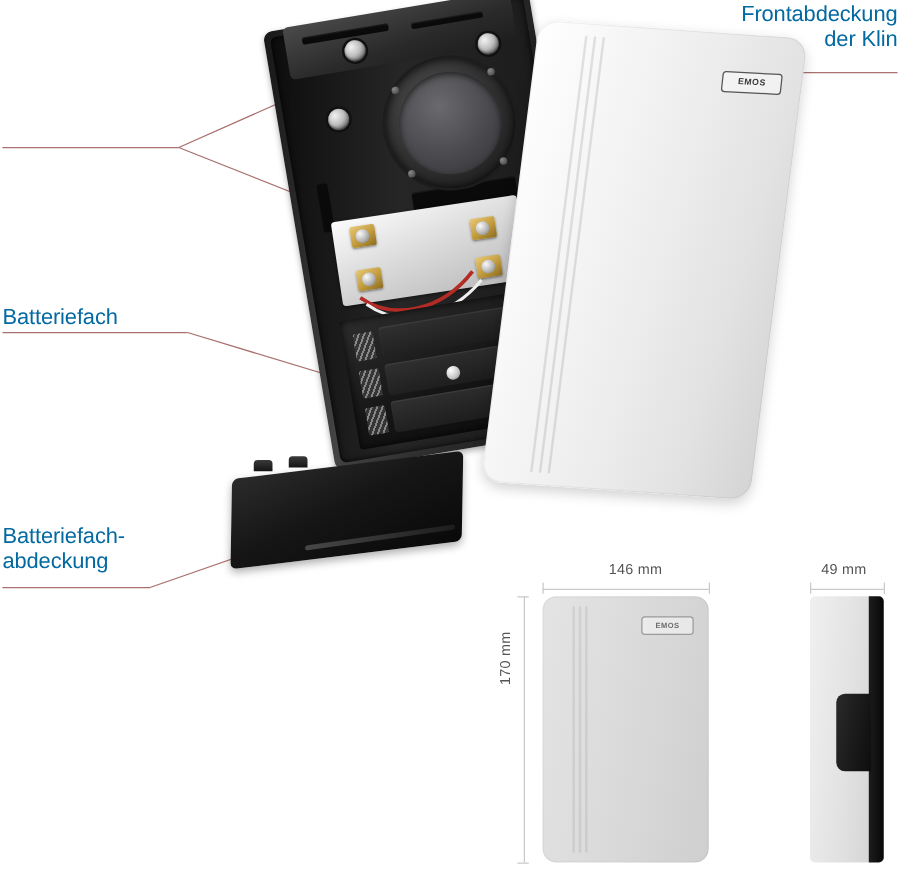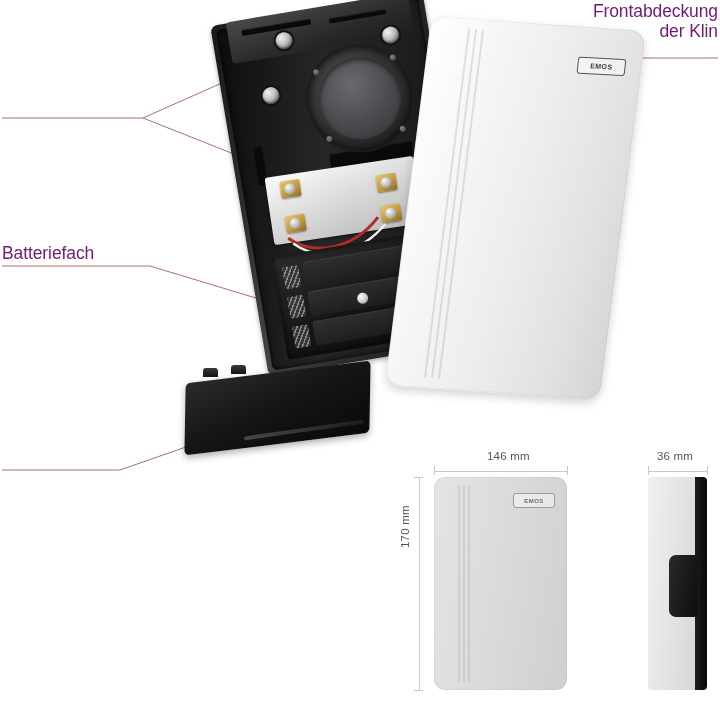--- a/index.html
+++ b/index.html
@@ -5,21 +5,21 @@
   html,body{margin:0;padding:0;}
   body{
     width:720px;height:702px;background:#fff;overflow:hidden;position:relative;
     font-family:"Liberation Sans",sans-serif;
     -webkit-font-smoothing:antialiased;
   }
   .stage{position:absolute;left:0;top:0;width:720px;height:702px;}
 
   
   .label{
-    position:absolute;color:#701a75;font-size:17.5px;line-height:1.16;
+    position:absolute;color:#0369a1;font-size:17.5px;line-height:1.16;
     letter-spacing:-0.1px;white-space:pre-line;font-weight:400;
   }
   #lbl-mount{left:2px;top:30px;}
   #lbl-batt{left:2px;top:243px;}
   #lbl-cover{left:2px;top:418px;}
   #lbl-front{right:2px;top:1px;text-align:right;}
 
   
   .leaders{position:absolute;left:0;top:0;width:720px;height:702px;pointer-events:none;}
 
@@ -216,20 +216,22 @@
       <circle cx="380" cy="212" r="2.4"></circle>
       <circle cx="345" cy="325" r="2.4"></circle>
       <circle cx="272" cy="417" r="2.4"></circle>
       <circle cx="512" cy="114" r="2.4"></circle>
     </g>
   </svg>
 
 
   <div class="label" id="lbl-batt">Batteriefach</div>
 
+  <div class="label" id="lbl-cover">Batteriefach-
+abdeckung</div>
 
   <div class="label" id="lbl-front">Frontabdeckung
 der Klin</div>
 
   <div class="assembly">
 
     <div class="chassis">
       <div class="chassis-back"></div>
       <div class="chassis-rim"></div>
       <div class="chassis-topplate"></div>
@@ -294,21 +296,21 @@
 
   </div>
 
   <div class="dims"></div>
 
   <div class="dim-text" id="dim-w">146 mm</div>
   <div class="dimline h" style="left:434px;top:471px;width:133px;"></div>
   <div class="tick v" style="left:434px;top:466px;"></div>
   <div class="tick v" style="left:567px;top:466px;"></div>
 
-  <div class="dim-text" id="dim-d">36 mm</div>
+  <div class="dim-text" id="dim-d">49 mm</div>
   <div class="dimline h" style="left:648px;top:471px;width:59px;"></div>
   <div class="tick v" style="left:648px;top:466px;"></div>
   <div class="tick v" style="left:707px;top:466px;"></div>
 
   <div class="dim-text" id="dim-h">170 mm</div>
   <div class="dimline v" style="left:419px;top:477px;height:213px;"></div>
   <div class="tick h" style="left:414px;top:477px;"></div>
   <div class="tick h" style="left:414px;top:690px;"></div>
 
   <div class="prod-front">

